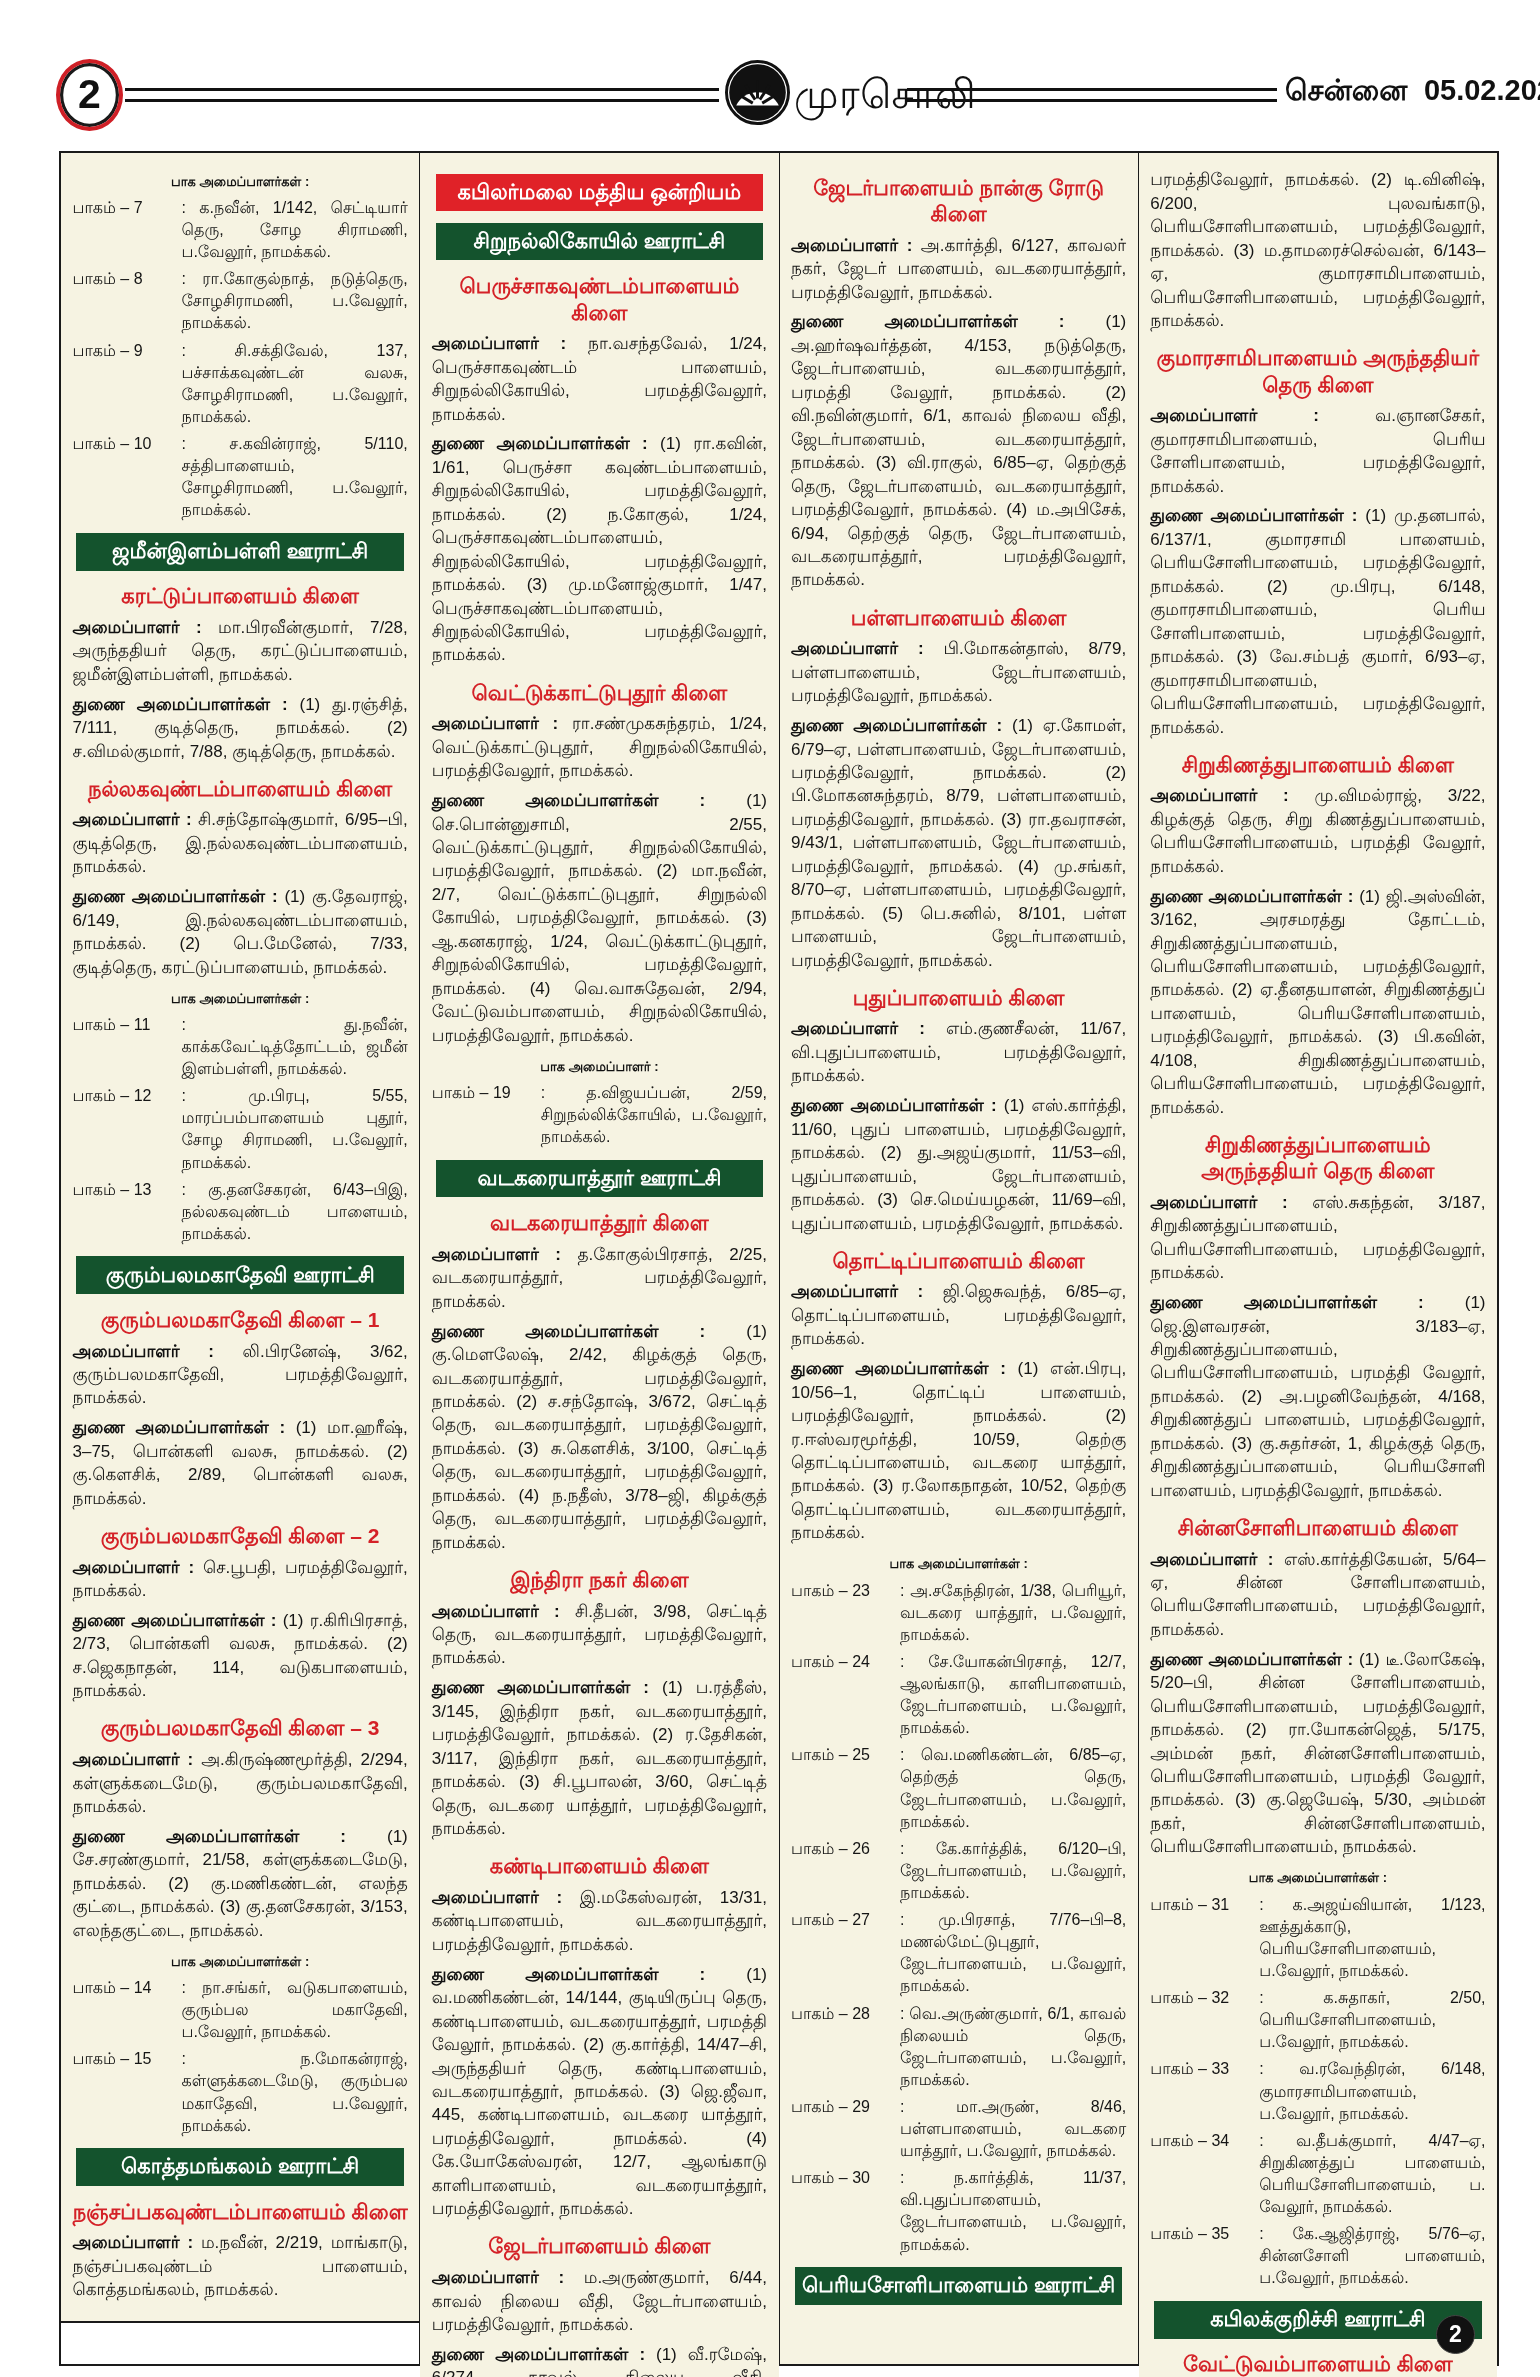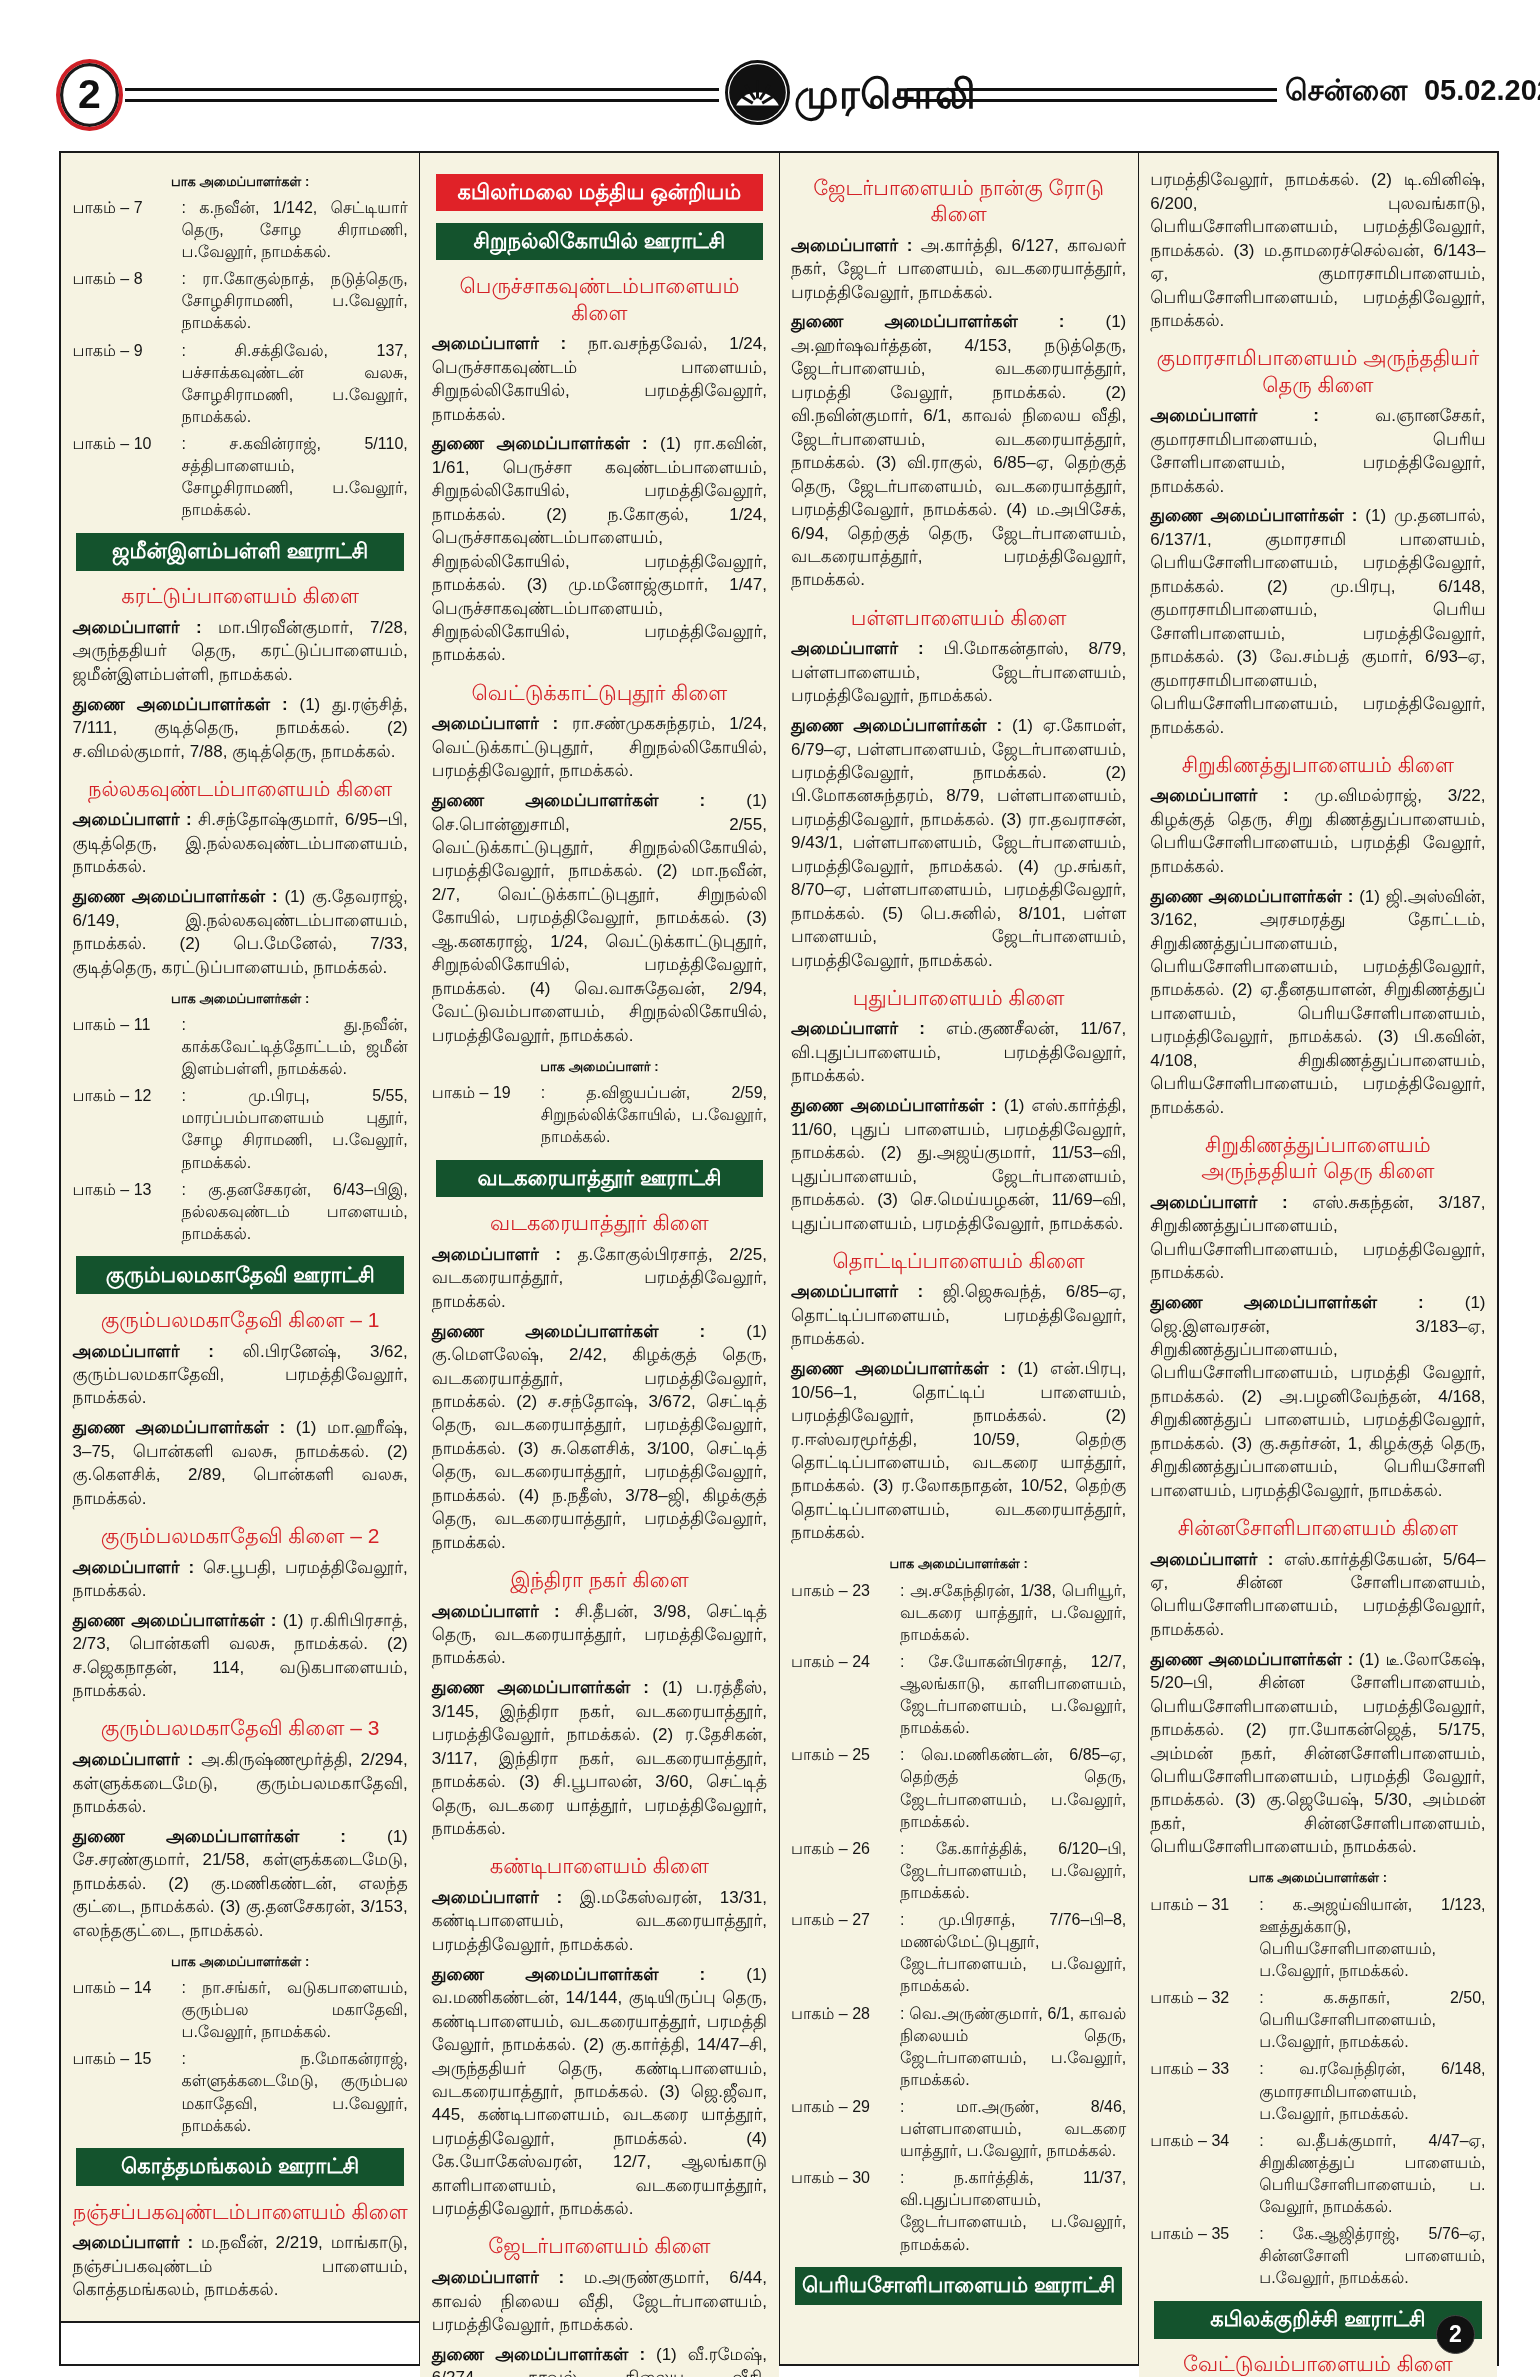--- a/index.html
+++ b/index.html
@@ -18,21 +18,21 @@
     font-size:41px;font-weight:bold;color:#111;
   }
   .head-rule{position:absolute;top:33px;height:8.3px;border-top:3.2px solid #111;border-bottom:3.2px solid #111;}
   .rule-left{left:125px;width:594px;}
   .rule-right{left:907px;width:370px;}
   .logo-circle{
     position:absolute;left:725px;top:5.1px;width:59px;height:59px;border-radius:50%;
     border:3.8px solid #111;background:#fff;overflow:hidden;
   }
   .masthead-title{
-    position:absolute;left:794px;top:16.6px;font-size:40px;font-weight:bold;color:#111;letter-spacing:0.6px;
+    position:absolute;left:794px;top:16.6px;font-size:40px;font-weight:normal;color:#111;letter-spacing:0.6px;
   }
   .edition-date{
     position:absolute;left:1285px;top:19px;font-size:29px;font-weight:bold;color:#111;white-space:nowrap;
   }
   .edition-date .city{margin-right:16.6px;}
   
   .sheet{
     position:absolute;left:59px;top:151px;width:1436px;height:2211px;
     border:2.6px solid #1a1a1a;background:#ffffff;
     display:flex;flex-direction:row;align-items:stretch;
@@ -49,21 +49,21 @@
     font-size:13px;margin:11.5px 0 6.4px 0;
   }
   .banner{
     text-align:center;font-weight:bold;color:#ffffff;
     font-size:21px;line-height:1.25;
     margin:11.5px 3.8px 6.4px 3.8px;padding:5.1px 6.4px 6.4px 6.4px;
   }
   .banner.union{background:#e02228;}
   .banner.panchayat{background:#14532d;}
   .branch{
-    text-align:center;font-weight:normal;color:#d42127;
+    text-align:center;font-weight:bold;color:#d42127;
     font-size:21px;line-height:1.25;margin:12.8px 0 6.4px 0;white-space:pre-line;
   }
   .para{
     font-size:17px;line-height:1.38;color:#141414;text-align:justify;
     margin:6.4px 0;
   }
   .para b{color:#111;}
   .part{display:flex;font-size:16px;line-height:1.38;color:#141414;margin:5.1px 0;}
   .part .pnum{flex:0 0 109px;font-weight:normal;white-space:nowrap;}
   .part .ptxt{flex:1;text-align:justify;}

